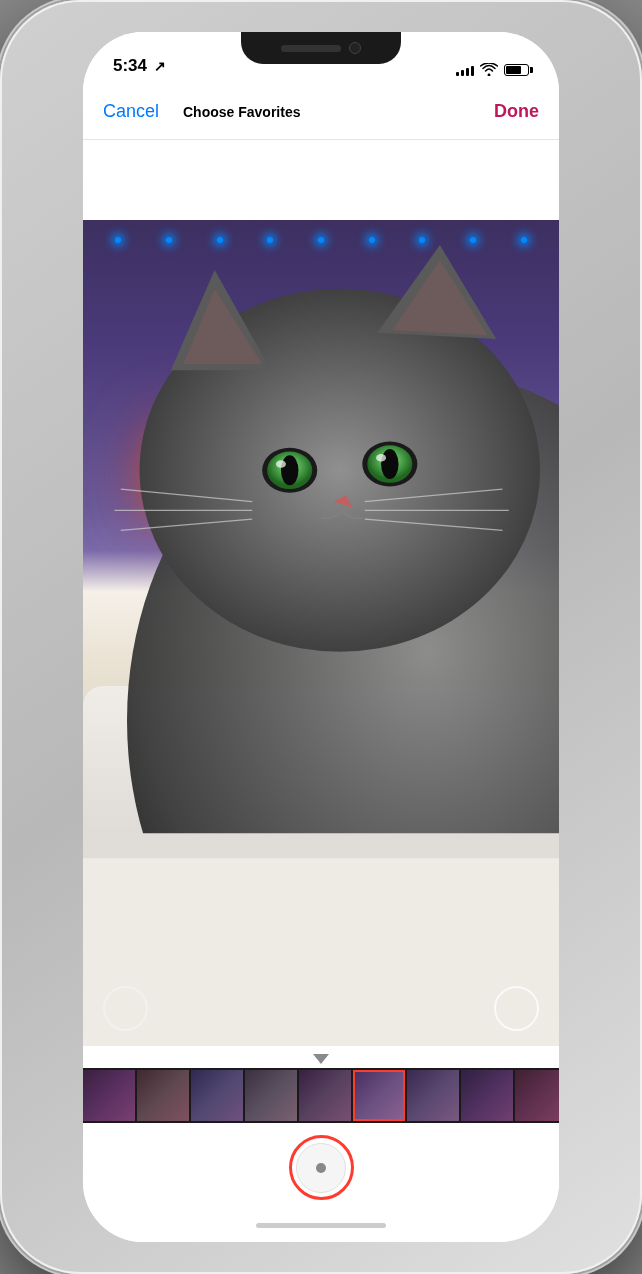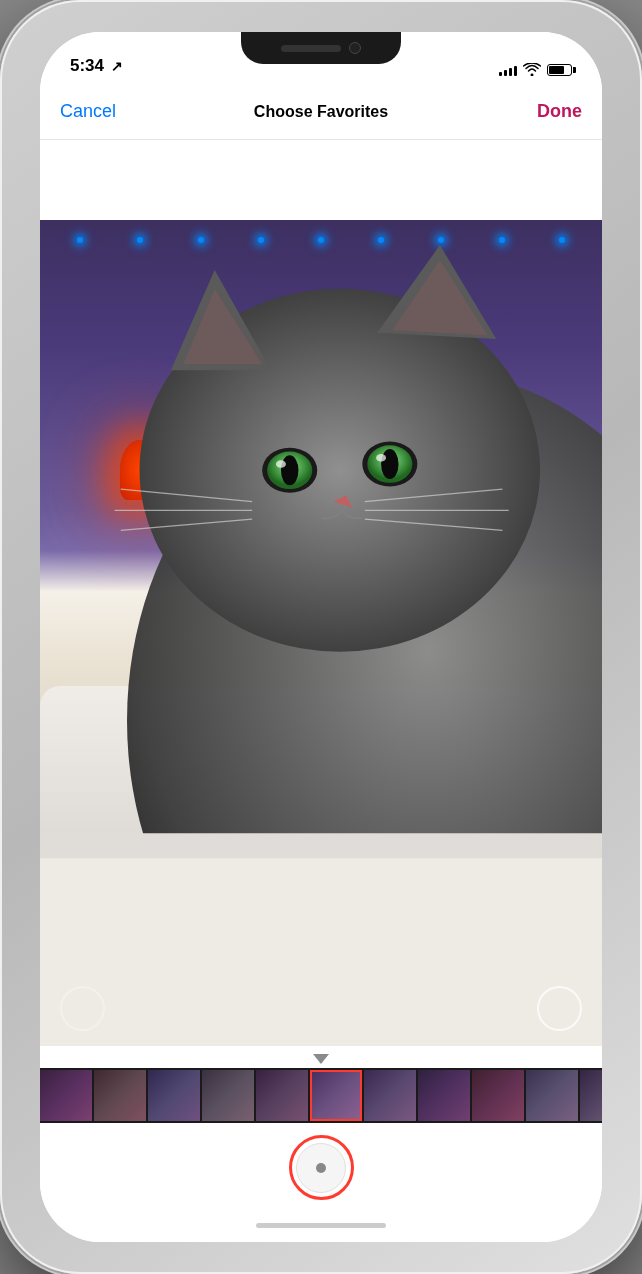--- a/index.html
+++ b/index.html
@@ -46,21 +46,21 @@
       position: absolute;
       right: -6px;
       top: 260px;
       width: 6px;
       height: 90px;
       background: #b0b0b0;
       border-radius: 0 3px 3px 0;
     }
 
     .phone-screen {
-      width: 562px;
+      width: 476px;
       height: 1210px;
       background: #ffffff;
       border-radius: 60px;
       overflow: hidden;
       position: relative;
       display: flex;
       flex-direction: column;
     }
 
     
@@ -177,22 +177,22 @@
 
     .nav-cancel {
       font-size: 18px;
       color: #007AFF;
       cursor: pointer;
       min-width: 80px;
     }
 
     .nav-title {
       flex: 1;
-      text-align: center;
-      font-size: 16px;
+      text-align: left;
+      font-size: 14px;
       font-weight: 700;
       color: #000;
     }
 
     .nav-done {
       font-size: 18px;
       font-weight: 600;
       color: #be185d;
       cursor: pointer;
       min-width: 80px;

